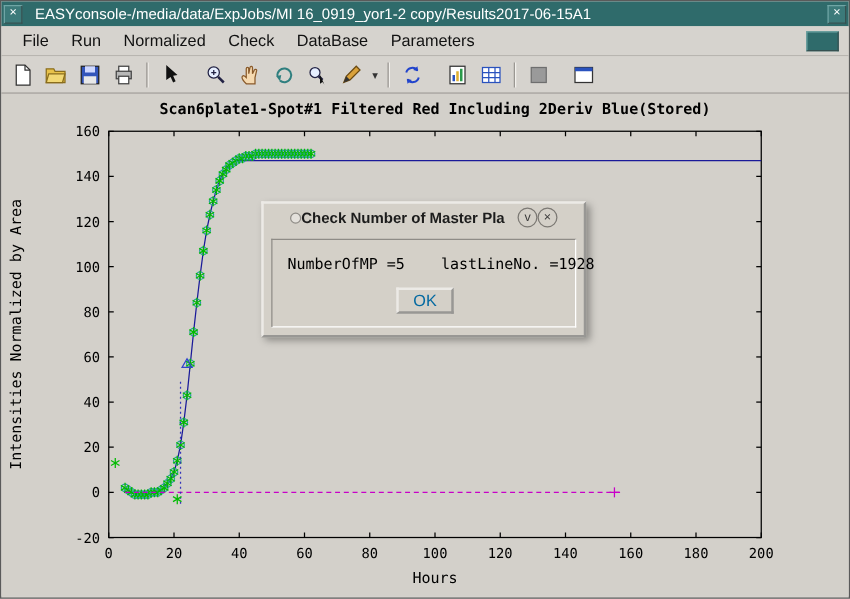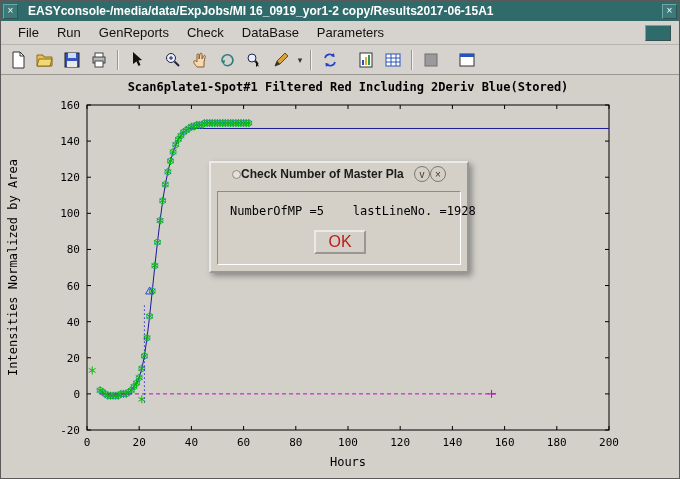--- a/index.html
+++ b/index.html
@@ -14,21 +14,21 @@
   .titlebar{
     height:20px;background:#2f6b6b;display:flex;align-items:center;
     padding:0 2px;gap:4px;
   }
   .win-btn{
     width:15px;height:15px;background:#3c7a7a;border:1px outset #6fa5a5;
     color:#fff;font-size:10px;line-height:12px;text-align:center;
     cursor:default;flex:0 0 auto;padding:0;
   }
   .titlebar-text{
-    color:#fff;font-weight:bold;font-size:12px;flex:1;
+    color:#fff;font-weight:normal;font-size:12px;flex:1;
     white-space:nowrap;overflow:hidden;padding-left:6px;
   }
   
   .menubar{
     height:24px;background:#d6d3ce;display:flex;align-items:center;
     padding:0 8px;border-bottom:1px solid #b8b5b0;justify-content:space-between;
   }
   .menu-item{
     font-size:13px;color:#111;padding:2px 9px;cursor:default;
   }
@@ -83,42 +83,42 @@
     margin:6px;border:1px solid #8f8c87;border-right-color:#fff;
     border-bottom-color:#fff;padding:12px 10px 8px 12px;
   }
   .dialog-msg{
     font-family:"DejaVu Sans Mono", monospace;font-size:12px;color:#000;
     white-space:pre;
   }
   .ok-btn{
     display:block;margin:12px auto 2px auto;min-width:46px;
     background:#d4d0c8;border:2px outset #eceae6;
-    font-size:16px;color:#b91c1c;padding:1px 12px;cursor:default;
+    font-size:13px;color:#0369a1;padding:1px 12px;cursor:default;
   }
 </style>
 </head>
 <body>
 
 <div class="window">
 
   <div class="titlebar">
     <button class="win-btn">
       <span>×</span>
     </button>
     <div class="titlebar-text">EASYconsole-/media/data/ExpJobs/MI 16_0919_yor1-2 copy/Results2017-06-15A1</div>
     <button class="win-btn">
       <span>×</span>
     </button>
   </div>
 
   <div class="menubar">
     <div class="menu-item">File</div>
     <div class="menu-item">Run</div>
-    <div class="menu-item">GenReports</div>
+    <div class="menu-item">Normalized</div>
     <div class="menu-item">Check</div>
     <div class="menu-item">DataBase</div>
     <div class="menu-item">Parameters</div>
     <div class="menu-grip"></div>
   </div>
 
   <div class="toolbar">
     <button class="tb">
         <svg width="18" height="18">
           <path d="M4 1h7l4 4v12H4z" fill="#fff" stroke="#333"></path>

